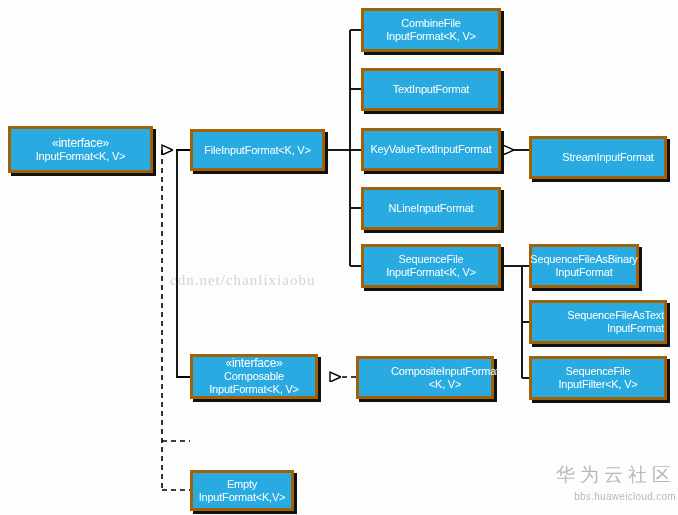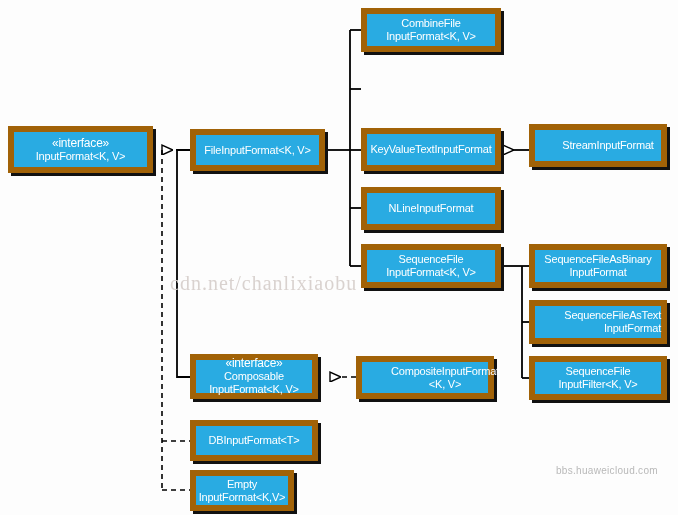--- a/index.html
+++ b/index.html
@@ -23,21 +23,21 @@
     left: 0;
     top: 0;
     width: 678px;
     height: 515px;
     pointer-events: none;
   }
   .node {
     position: absolute;
     box-sizing: border-box;
     background: #29ABE2;
-    border: 6px solid #a16207;
+    border: 3px solid #a16207;
     box-shadow: 3px 3px 0 0 #111111;
     display: flex;
     flex-direction: column;
     align-items: center;
     justify-content: center;
     color: #ffffff;
     font-size: 11px;
     line-height: 13px;
     text-align: center;
     letter-spacing: -0.2px;
@@ -47,21 +47,21 @@
   .node .stereo { font-size: 12px; }
   .node .pkg {
     font-style: italic;
     font-size: 10px;
     letter-spacing: -0.4px;
   }
   .wm-center {
     position: absolute;
     left: 170px;
     top: 272px;
-    font-size: 20px;
+    font-size: 15px;
     color: #d9d2cf;
     font-family: "Liberation Serif", serif;
     letter-spacing: 1px;
     z-index: 2;
     white-space: nowrap;
   }
   .wm-brand {
     position: absolute;
     left: 556px;
     top: 462px;
@@ -144,39 +144,42 @@
 
   <div class="node" style="left:190px; top:129px; width:135px; height:42px;">
     <span class="ln">FileInputFormat&lt;K, V&gt;</span>
   </div>
 
   <div class="node" style="left:361px; top:8px; width:140px; height:44px;">
     <span class="ln">CombineFile</span>
     <span class="ln">InputFormat&lt;K, V&gt;</span>
   </div>
 
+  <div class="node" style="left:361px; top:68px; width:140px; height:43px;">
+    <span class="ln">TextInputFormat</span>
+  </div>
 
   <div class="node" style="left:361px; top:128px; width:140px; height:43px;">
     <span class="ln">KeyValueTextInputFormat</span>
   </div>
 
   <div class="node" style="left:361px; top:187px; width:140px; height:43px;">
     <span class="ln">NLineInputFormat</span>
   </div>
 
   <div class="node" style="left:361px; top:244px; width:140px; height:44px;">
     <span class="ln">SequenceFile</span>
     <span class="ln">InputFormat&lt;K, V&gt;</span>
   </div>
 
-  <div class="node" style="left:529px; top:124px; width:138px; height:43px;padding-left:20px;">
+  <div class="node" style="left:529px; top:136px; width:138px; height:43px;padding-left:20px;">
     <span class="ln">StreamInputFormat</span>
   </div>
 
-  <div class="node" style="left:529px; top:244px; width:138px; height:44px;">
+  <div class="node" style="left:529px; top:244px; width:110px; height:44px;">
     <span class="ln">SequenceFileAsBinary</span>
     <span class="ln">InputFormat</span>
   </div>
 
   <div class="node" style="left:529px; top:300px; width:138px; height:44px;align-items:flex-end;">
     <span class="ln">SequenceFileAsText</span>
     <span class="ln">InputFormat</span>
   </div>
 
   <div class="node" style="left:529px; top:356px; width:138px; height:44px;">
@@ -188,28 +191,26 @@
     <span class="ln stereo">«interface»</span>
     <span class="ln">Composable</span>
     <span class="ln">InputFormat&lt;K, V&gt;</span>
   </div>
 
   <div class="node" style="left:356px; top:356px; width:138px; height:43px;padding-left:40px;">
     <span class="ln">CompositeInputFormat</span>
     <span class="ln">&lt;K, V&gt;</span>
   </div>
 
-  <div class="node" style="left:190px; top:420px; width:128px; height:41px;">
-    <span class="ln">DBInputFormat&lt;T&gt;</span>
-  </div>
 
   <div class="node" style="left:190px; top:470px; width:104px; height:41px;">
     <span class="ln">Empty</span>
     <span class="ln">InputFormat&lt;K,V&gt;</span>
   </div>
 
   <div class="wm-center">cdn.net/chanlixiaobu</div>
 
   <div class="wm-brand">
+    <span class="cn">华为云社区</span>
     <span class="url">bbs.huaweicloud.com</span>
   </div>
 
 </div>
 
 </body></html>

